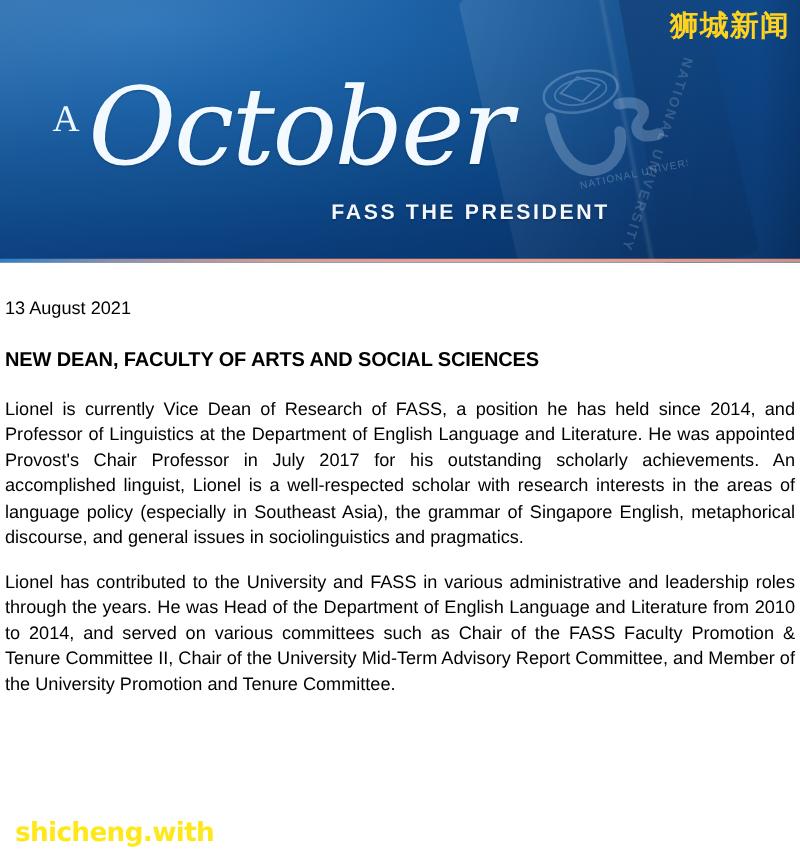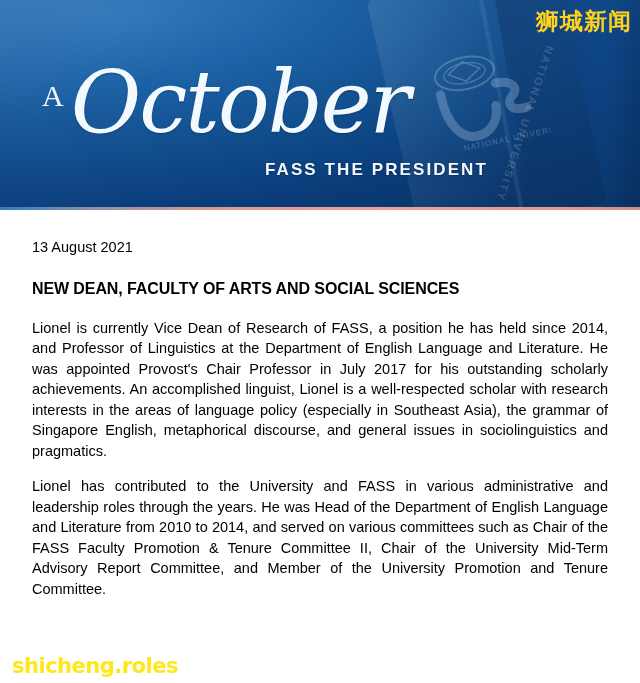--- a/index.html
+++ b/index.html
@@ -129,21 +129,21 @@
     font-weight: bold;
     color: #ffd21e;
     letter-spacing: 1px;
     line-height: 1;
     font-family: "DejaVu Sans", sans-serif;
     text-align: right;
   }
 
   
   .letter {
-    padding: 0 32px;
+    padding: 0 4px;
     box-sizing: border-box;
     width: 640px;
   }
   .date {
     margin-top: 28px;
     font-size: 14.5px;
     line-height: 1.35;
   }
   .salutation {
     margin-top: 22px;
@@ -206,13 +206,13 @@
   <div class="banner-bottom-line"></div>
 </div>
 
 <div class="letter">
   <div class="date">13 August 2021</div>
   <div class="headline">NEW DEAN, FACULTY OF ARTS AND SOCIAL SCIENCES</div>
   <p class="para">Lionel is currently Vice Dean of Research of FASS, a position he has held since 2014, and Professor of Linguistics at the Department of English Language and Literature. He was appointed Provost's Chair Professor in July 2017 for his outstanding scholarly achievements. An accomplished linguist, Lionel is a well-respected scholar with research interests in the areas of language policy (especially in Southeast Asia), the grammar of Singapore English, metaphorical discourse, and general issues in sociolinguistics and pragmatics.</p>
   <p class="para">Lionel has contributed to the University and FASS in various administrative and leadership roles through the years. He was Head of the Department of English Language and Literature from 2010 to 2014, and served on various committees such as Chair of the FASS Faculty Promotion &amp; Tenure Committee II, Chair of the University Mid-Term Advisory Report Committee, and Member of the University Promotion and Tenure Committee.</p>
 </div>
 
-<div class="wm-bottom">shicheng.roles</div>
+<div class="wm-bottom">shicheng.with</div>
 
 </body></html>

